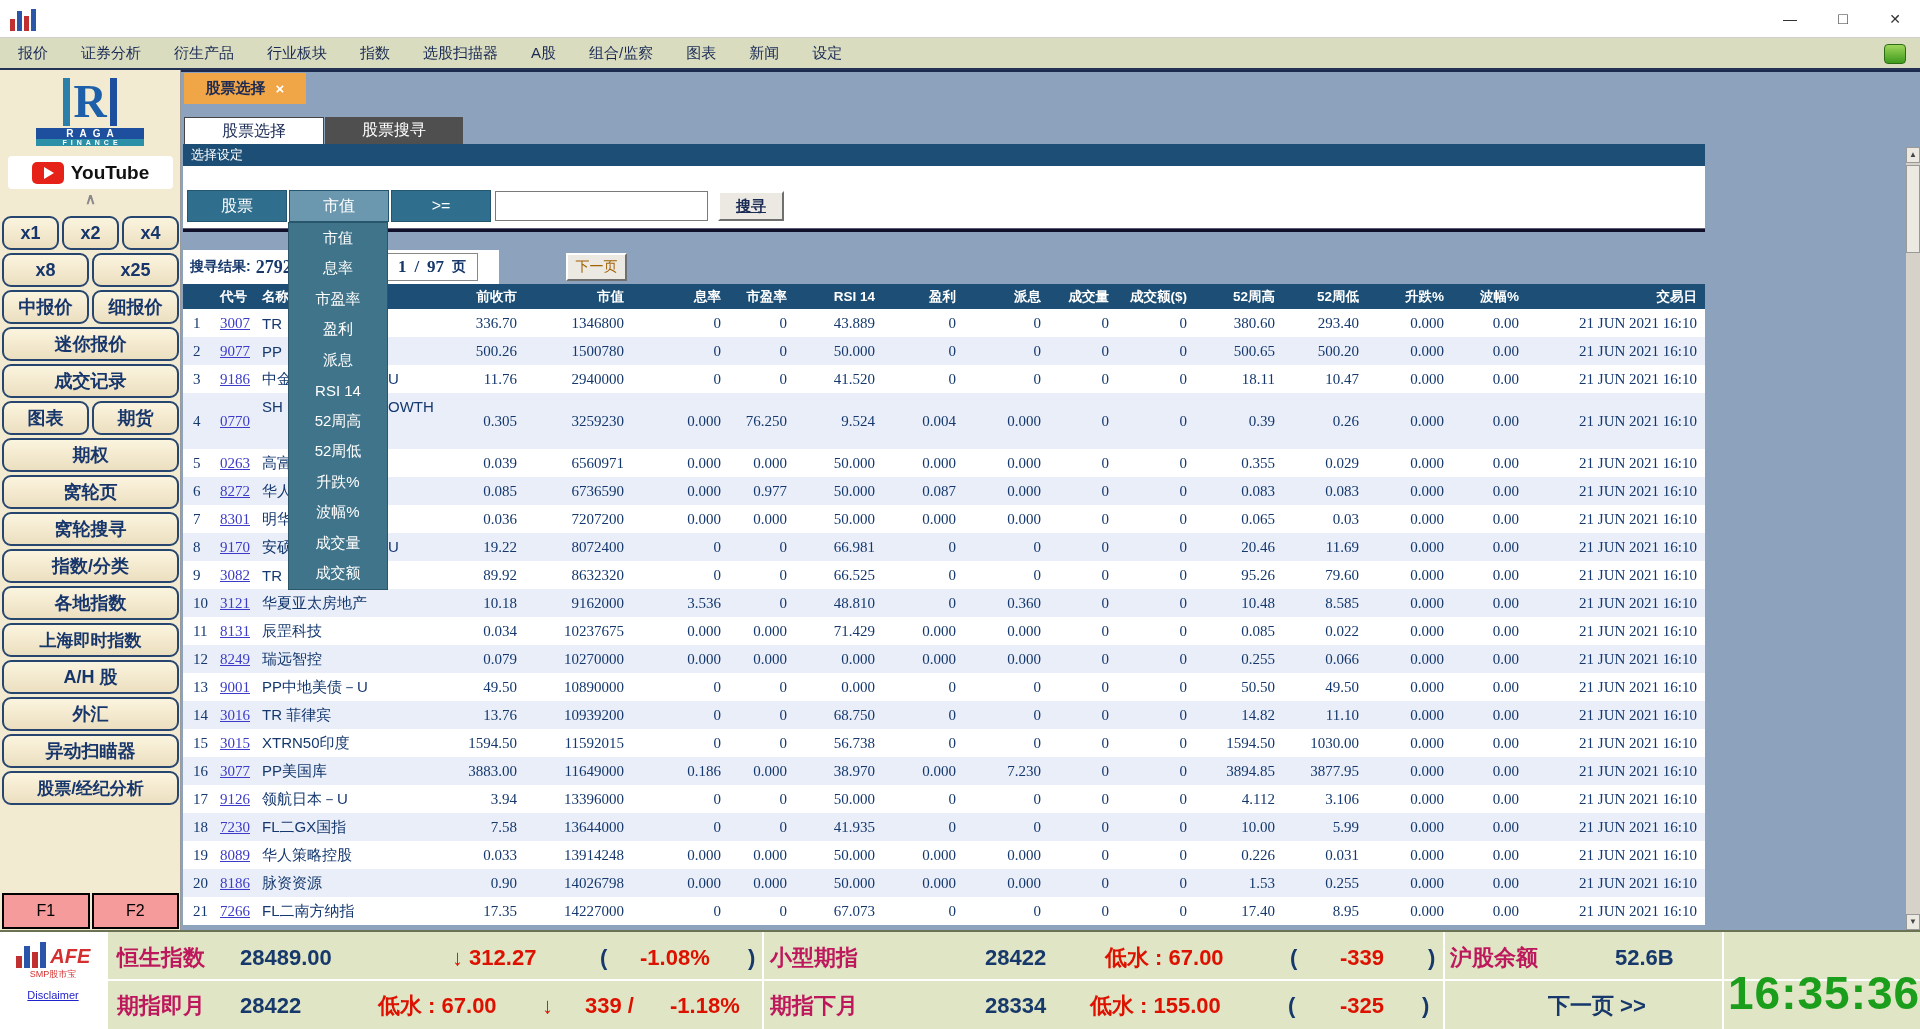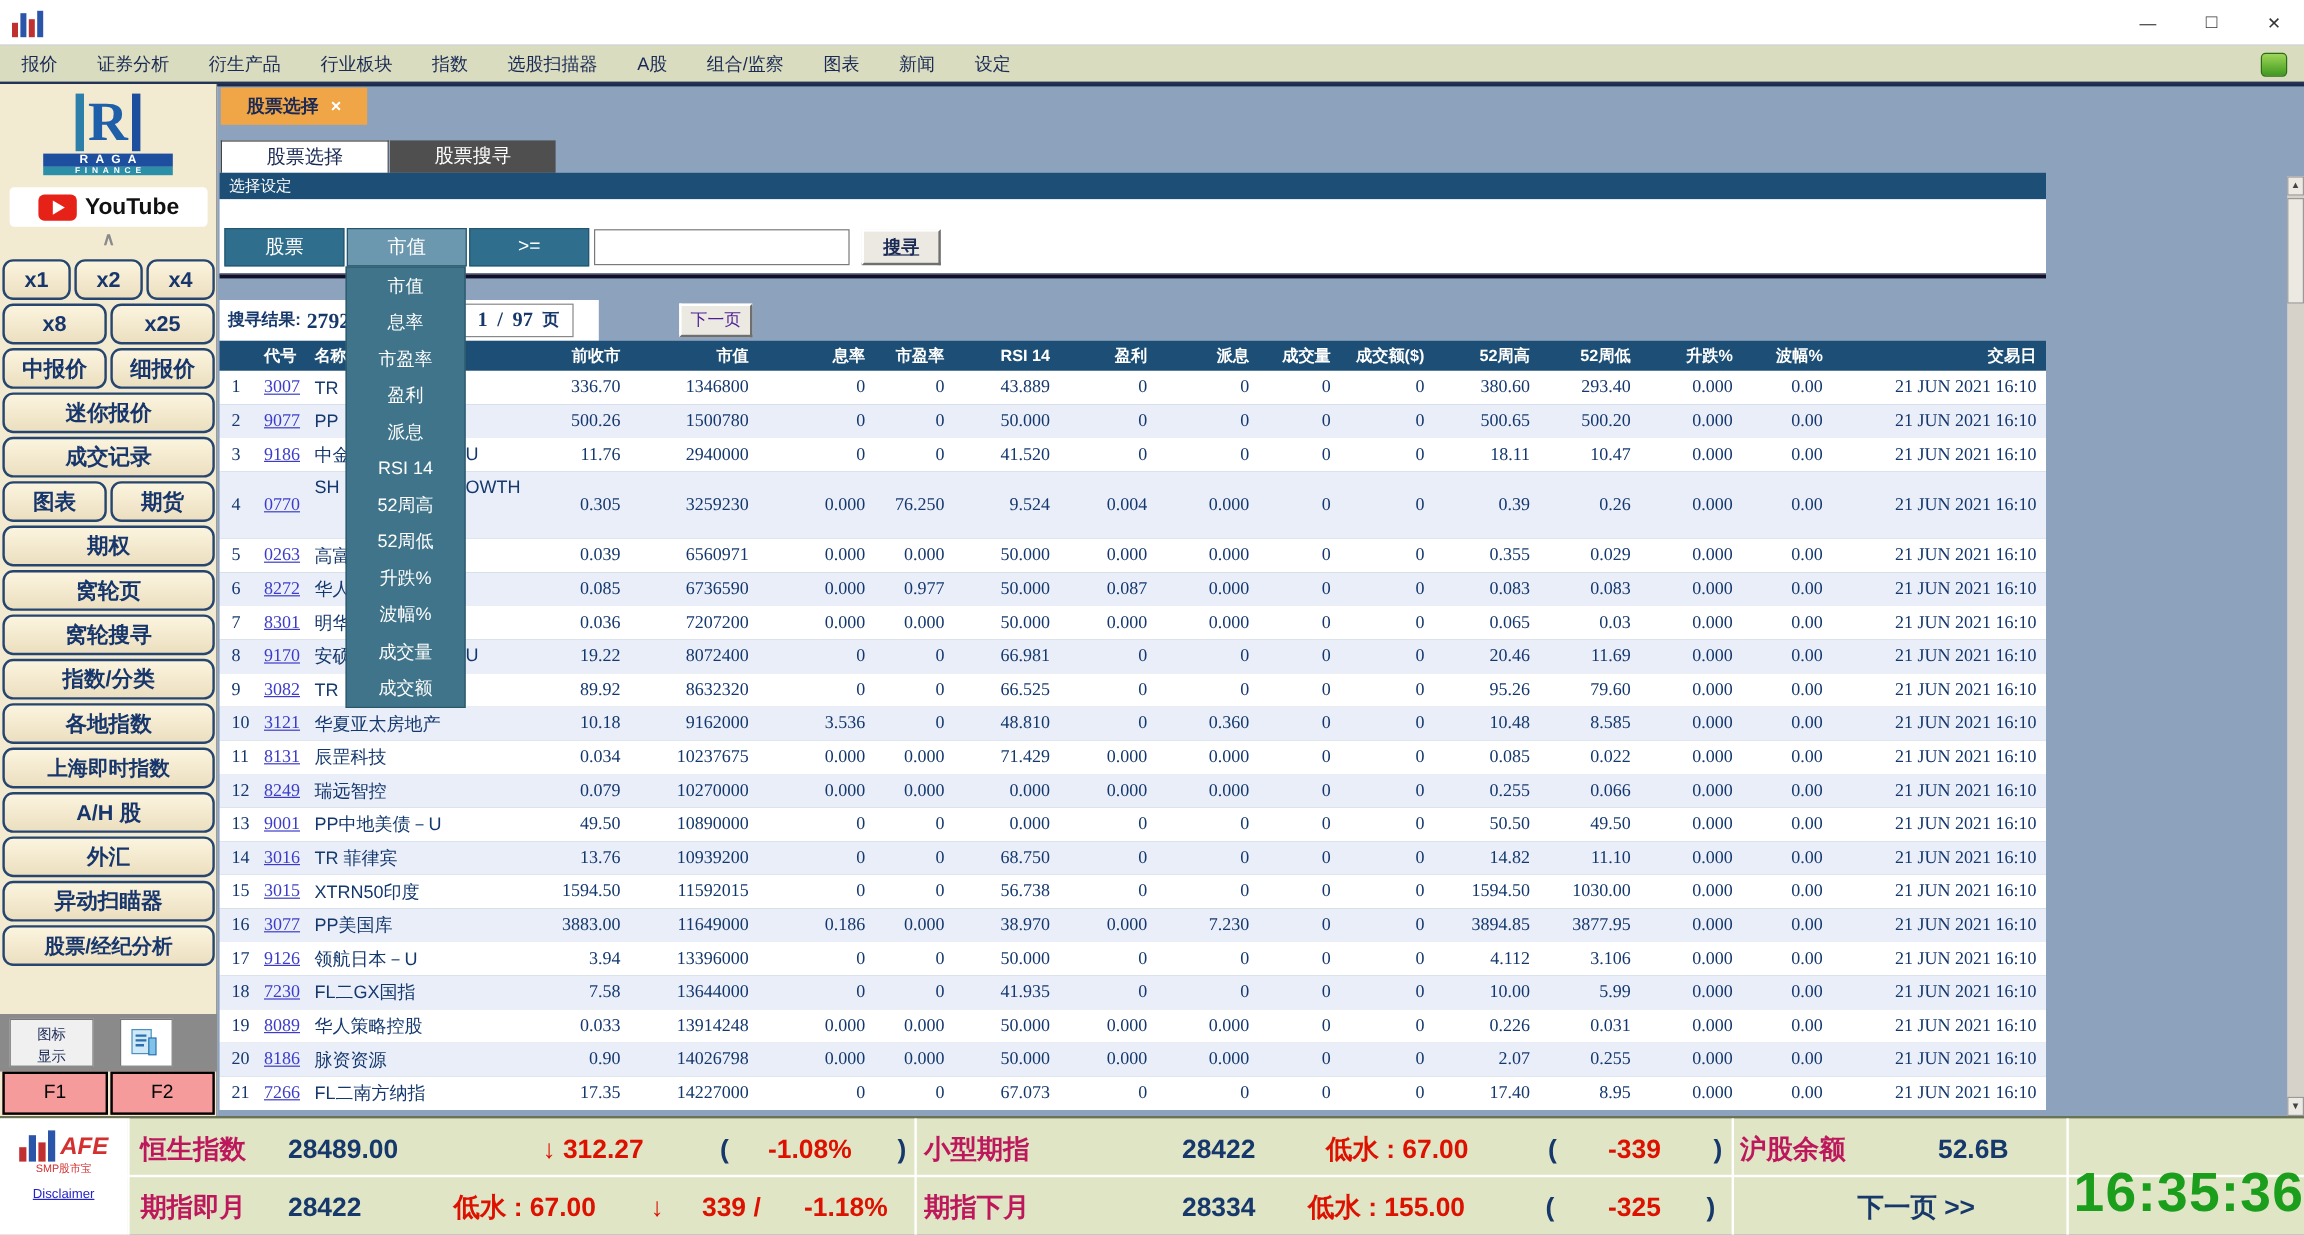--- a/index.html
+++ b/index.html
@@ -57,21 +57,21 @@
   #filter-input { left:495px; top:191px; width:213px; height:30px; border:1px solid #7a7a7a; font-size:15px; padding:0 5px; }
   #btn-search { left:718px; top:191px; width:66px; height:30px; background:#ece9e2; border-top:2px solid #fff; border-left:2px solid #fff; border-right:2px solid #6f6f6f; border-bottom:2px solid #6f6f6f; color:#1a2a55; font-size:15px; font-weight:bold; text-decoration:underline; display:flex; align-items:center; justify-content:center; }
   #filter-sep { left:183px; top:228px; width:1522px; height:4px; background:#10102a; border-top:1px solid #5a5a74; }
 
   
   #results-bar { left:183px; top:250px; width:316px; height:34px; background:#fff; display:flex; align-items:center; }
   #results-label { font-size:14px; font-weight:bold; color:#16386b; margin-left:7px; }
   #results-count { font-family:"Liberation Serif",serif; font-size:18px; font-weight:bold; color:#16386b; margin-left:5px; }
   #page-box { left:386px; top:253px; width:92px; height:28px; border:1px solid #888; background:#fff; display:flex; align-items:center; justify-content:center; gap:8px; font-family:"Liberation Serif",serif; font-size:17px; font-weight:bold; color:#16386b; }
   #page-unit { font-family:"Liberation Sans",sans-serif; font-size:14px; }
-  #btn-nextpage { left:566px; top:253px; width:61px; height:28px; background:#ece9e2; border-top:2px solid #fff; border-left:2px solid #fff; border-right:2px solid #6f6f6f; border-bottom:2px solid #6f6f6f; color:#4c1d95; font-size:14px; display:flex; align-items:center; justify-content:center; }
+  #btn-nextpage { left:566px; top:253px; width:61px; height:28px; background:#ece9e2; border-top:2px solid #fff; border-left:2px solid #fff; border-right:2px solid #6f6f6f; border-bottom:2px solid #6f6f6f; color:#a16207; font-size:14px; display:flex; align-items:center; justify-content:center; }
 
   
   #thead { left:183px; top:284px; width:1522px; height:25px; background:#1d4f76; display:grid; align-items:center; }
   #thead .hc { color:#fff; font-size:13.5px; font-weight:bold; white-space:nowrap; }
   #tbody { left:183px; top:309px; width:1522px; }
   .trow { display:grid; align-items:center; height:28px; background:#fff; }
   .trow.alt { background:#e9eef8; }
   .trow.tall { height:56px; }
   .trow.tall .c-name { align-self:start; padding-top:5px; }
   .tc { white-space:nowrap; font-family:"Liberation Serif",serif; font-size:15px; color:#14386e; }
@@ -203,35 +203,20 @@
       <div class="side-row">
         <div class="side-btn">外汇</div>
       </div>
       <div class="side-row">
         <div class="side-btn">异动扫瞄器</div>
       </div>
       <div class="side-row">
         <div class="side-btn" style="font-size: 17px;">股票/经纪分析</div>
       </div>
     </div>
-  <div class="abs" id="icon-strip">
-    <div id="icon-display-btn">
-      <div>图标</div>
-      <div>显示</div>
-    </div>
-    <div id="doc-icon-btn">
-      <svg width="28" height="28" viewBox="0 0 28 28">
-        <rect x="2" y="3" width="16" height="20" fill="#cfe9f7" stroke="#4a90c0"></rect>
-        <line x1="5" y1="8" x2="14" y2="8" stroke="#2a6fb0" stroke-width="2"></line>
-        <line x1="5" y1="12" x2="14" y2="12" stroke="#2a6fb0" stroke-width="2"></line>
-        <line x1="5" y1="16" x2="12" y2="16" stroke="#2a6fb0" stroke-width="2"></line>
-        <rect x="16" y="10" width="6" height="14" fill="#7fc3e8" stroke="#2a6fb0"></rect>
-      </svg>
-    </div>
-  </div>
   <div class="abs" id="fkeys">
       <div class="fkey">F1</div>
       <div class="fkey">F2</div>
     </div>
 </div>
 
 <div class="abs" id="main-top-line"></div>
 
 <div class="abs" id="tab-main">
   <span>股票选择</span>
@@ -649,21 +634,21 @@
       <div class="tc c-name"><span>脉资资源</span></div>
       <div class="tc c-r">0.90</div>
       <div class="tc c-r">14026798</div>
       <div class="tc c-r">0.000</div>
       <div class="tc c-r">0.000</div>
       <div class="tc c-r">50.000</div>
       <div class="tc c-r">0.000</div>
       <div class="tc c-r">0.000</div>
       <div class="tc c-r">0</div>
       <div class="tc c-r">0</div>
-      <div class="tc c-r">2.07</div>
+      <div class="tc c-r">1.53</div>
       <div class="tc c-r">0.255</div>
       <div class="tc c-r">0.000</div>
       <div class="tc c-r">0.00</div>
       <div class="tc c-r">21 JUN 2021 16:10</div>
     </div>
     <div class="trow" style="grid-template-columns: 35px 42px 150px 115px 107px 97px 66px 88px 81px 85px 68px 78px 88px 84px 85px 75px 178px;">
       <div class="tc c-num">21</div>
       <div class="tc c-code">7266</div>
       <div class="tc c-name"><span>FL二南方纳指</span></div>
       <div class="tc c-r">17.35</div>

